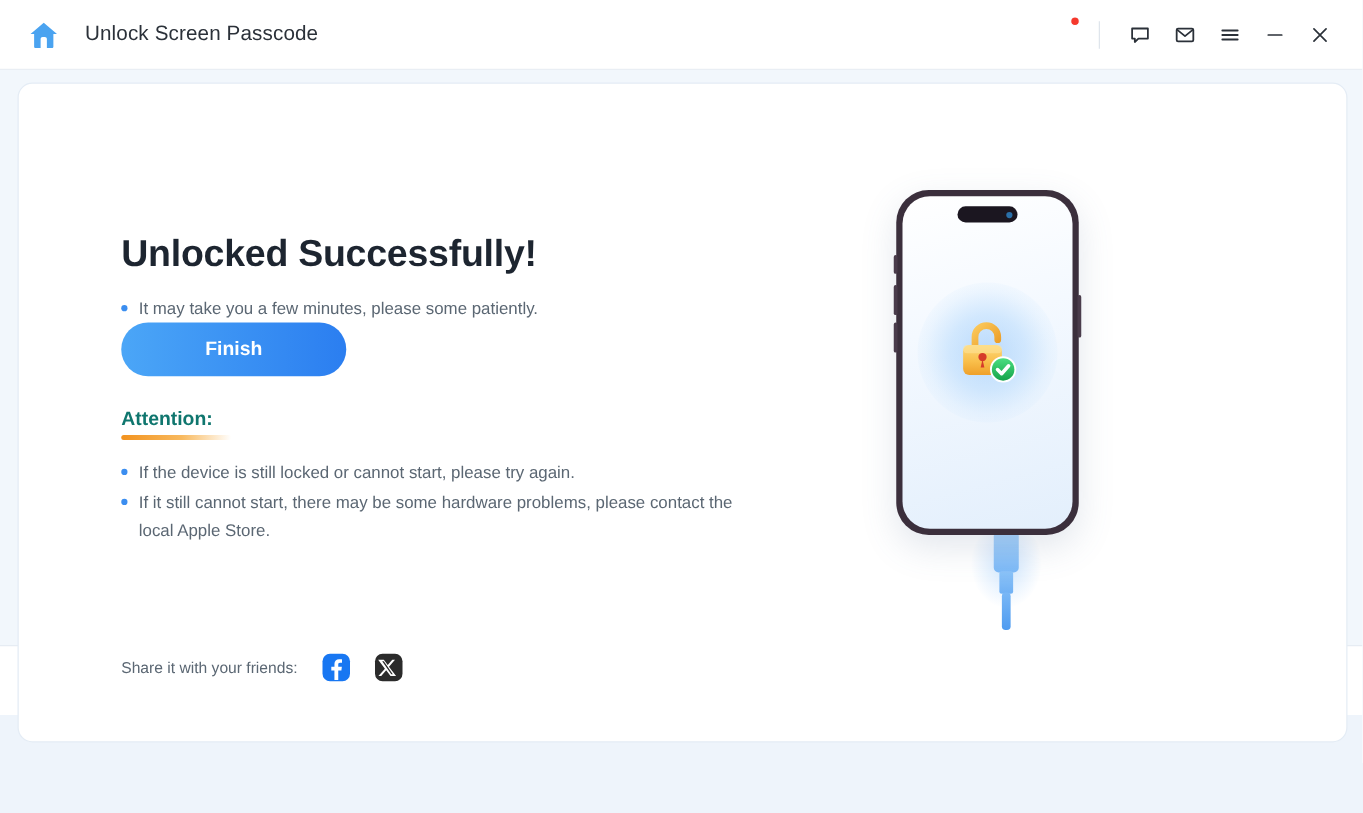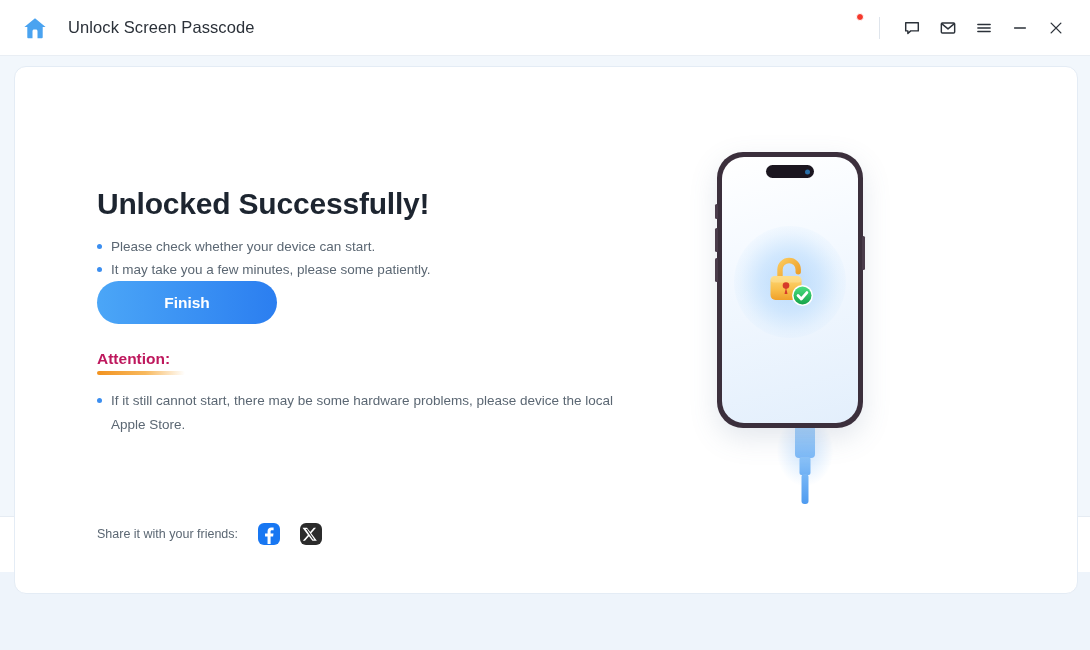--- a/index.html
+++ b/index.html
@@ -93,21 +93,21 @@
     width: 180px; height: 43px;
     border: none; border-radius: 22px;
     background: linear-gradient(to right, #4ba6f7 0%, #2b7ef0 100%);
     color: #ffffff; font-size: 15.5px; font-weight: bold;
     font-family: "Liberation Sans", sans-serif;
     cursor: pointer;
     display: flex; align-items: center; justify-content: center;
   }
   .attention-block { margin-top: 26px; }
   .attention-title {
-    font-size: 15.5px; font-weight: bold; color: #be185d;
+    font-size: 15.5px; font-weight: bold; color: #0f766e;
     display: inline-block; margin: 0 0 3px 0;
   }
   .attention-underline {
     width: 88px; height: 4px; border-radius: 2px;
     background: linear-gradient(to right, #f2921e 0%, #f8b95e 55%, rgba(248,200,140,0) 100%);
     margin-bottom: 14px;
   }
   .attention-block ul.bullets li { line-height: 1.74; }
 
   
@@ -270,31 +270,31 @@
     </div>
   </div>
 
   <div class="card-wrap">
     <div class="card">
 
       <div class="left-col">
         <h1 class="headline">Unlocked Successfully!</h1>
 
         <ul class="bullets">
-          <li>Please check whether your device can start.</li>
           <li>It may take you a few minutes, please some patiently.</li>
         </ul>
 
         <button class="finish-btn">Finish</button>
 
         <div class="attention-block">
           <div class="attention-title">Attention:</div>
           <div class="attention-underline"></div>
           <ul class="bullets">
-            <li>If it still cannot start, there may be some hardware problems, please device the local Apple Store.</li>
+            <li>If the device is still locked or cannot start, please try again.</li>
+            <li>If it still cannot start, there may be some hardware problems, please contact the local Apple Store.</li>
           </ul>
         </div>
       </div>
 
       <div class="share-row">
         <span class="share-label">Share it with your friends:</span>
         <span class="social fb">
           <svg width="22" height="22" viewBox="0 0 22 22">
             <path d="M12.6 21v-7.6h2.5l.4-2.95h-2.9V8.6c0-.85.24-1.43 1.46-1.43h1.55V4.53c-.27-.04-1.2-.12-2.27-.12-2.25 0-3.78 1.37-3.78 3.88v2.17H7.04v2.95h2.5V21z" fill="#ffffff"></path>
           </svg>

